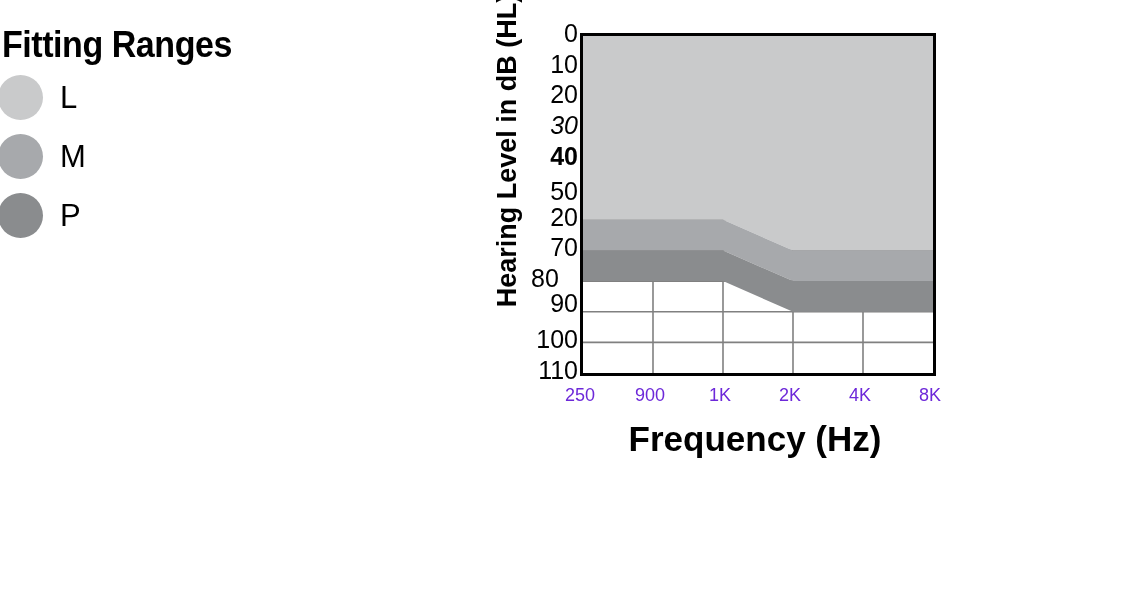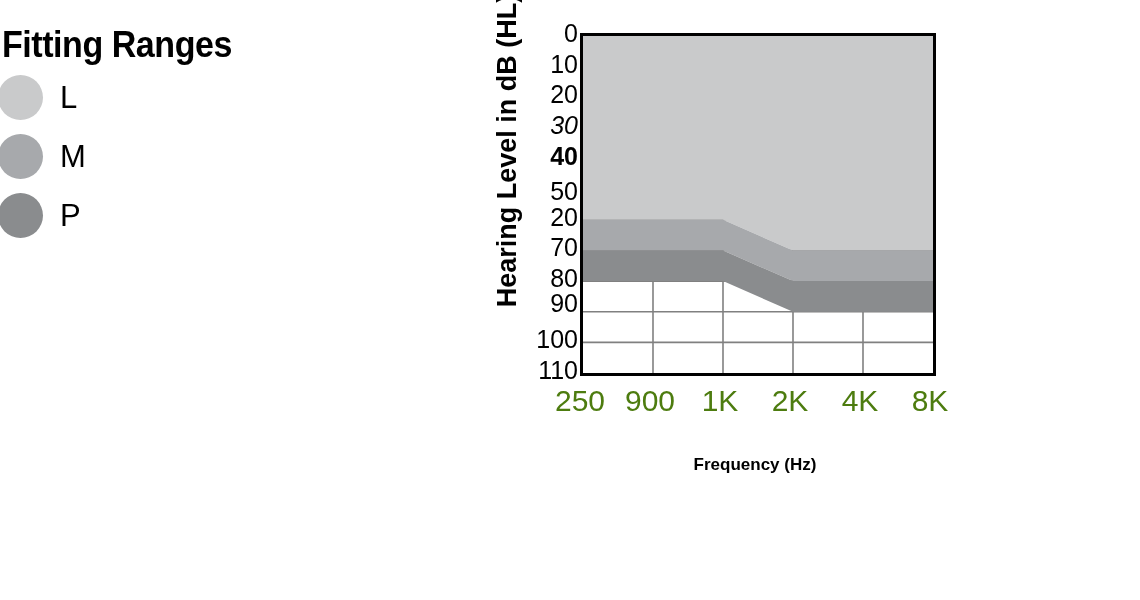--- a/index.html
+++ b/index.html
@@ -108,33 +108,33 @@
   }
   #x-tick-labels {
     position: absolute;
     left: 140px;
     top: 386px;
     width: 356px;
     height: 30px;
   }
   .x-tick-label {
     position: absolute;
-    font-size: 30px;
-    color: #4d7c0f;
+    font-size: 18px;
+    color: #6d28d9;
     line-height: 1;
     transform: translateX(-50%);
     white-space: nowrap;
   }
   #x-axis-title {
     position: absolute;
     left: 120px;
-    top: 455px;
+    top: 419px;
     width: 390px;
     text-align: center;
-    font-size: 17px;
+    font-size: 35px;
     font-weight: bold;
     color: #000000;
   }
 </style>
 </head>
 <body>
 
 <div id="legend-panel">
   <div id="legend-title">Fitting Ranges</div>
 
@@ -160,21 +160,21 @@
 
   <div id="y-tick-labels">
       <div class="y-tick-label" style="top: 0px;">0</div>
       <div class="y-tick-label" style="top: 30.6364px;">10</div>
       <div class="y-tick-label" style="top: 61.2727px;">20</div>
       <div class="y-tick-label" style="top: 91.9091px; font-style: italic;">30</div>
       <div class="y-tick-label" style="top: 122.545px; font-weight: bold;">40</div>
       <div class="y-tick-label" style="top: 158px;">50</div>
       <div class="y-tick-label" style="top: 183.818px;">20</div>
       <div class="y-tick-label" style="top: 214.455px;">70</div>
-      <div class="y-tick-label" style="top: 245.091px;">80</div>
+      <div class="y-tick-label" style="top: 245.091px; text-align: center;">80</div>
       <div class="y-tick-label" style="top: 270px;">90</div>
       <div class="y-tick-label" style="top: 306.364px;">100</div>
       <div class="y-tick-label" style="top: 337px;">110</div>
     </div>
 
   <div id="plot-area">
     <svg id="plot-svg" viewBox="0 0 350 337" preserveAspectRatio="none">
         <g>
           <line x1="0" x2="350" y1="30.636363636363637" y2="30.636363636363637" stroke="#808080" stroke-width="1.6"></line>
           <line x1="0" x2="350" y1="61.27272727272727" y2="61.27272727272727" stroke="#808080" stroke-width="1.6"></line>

